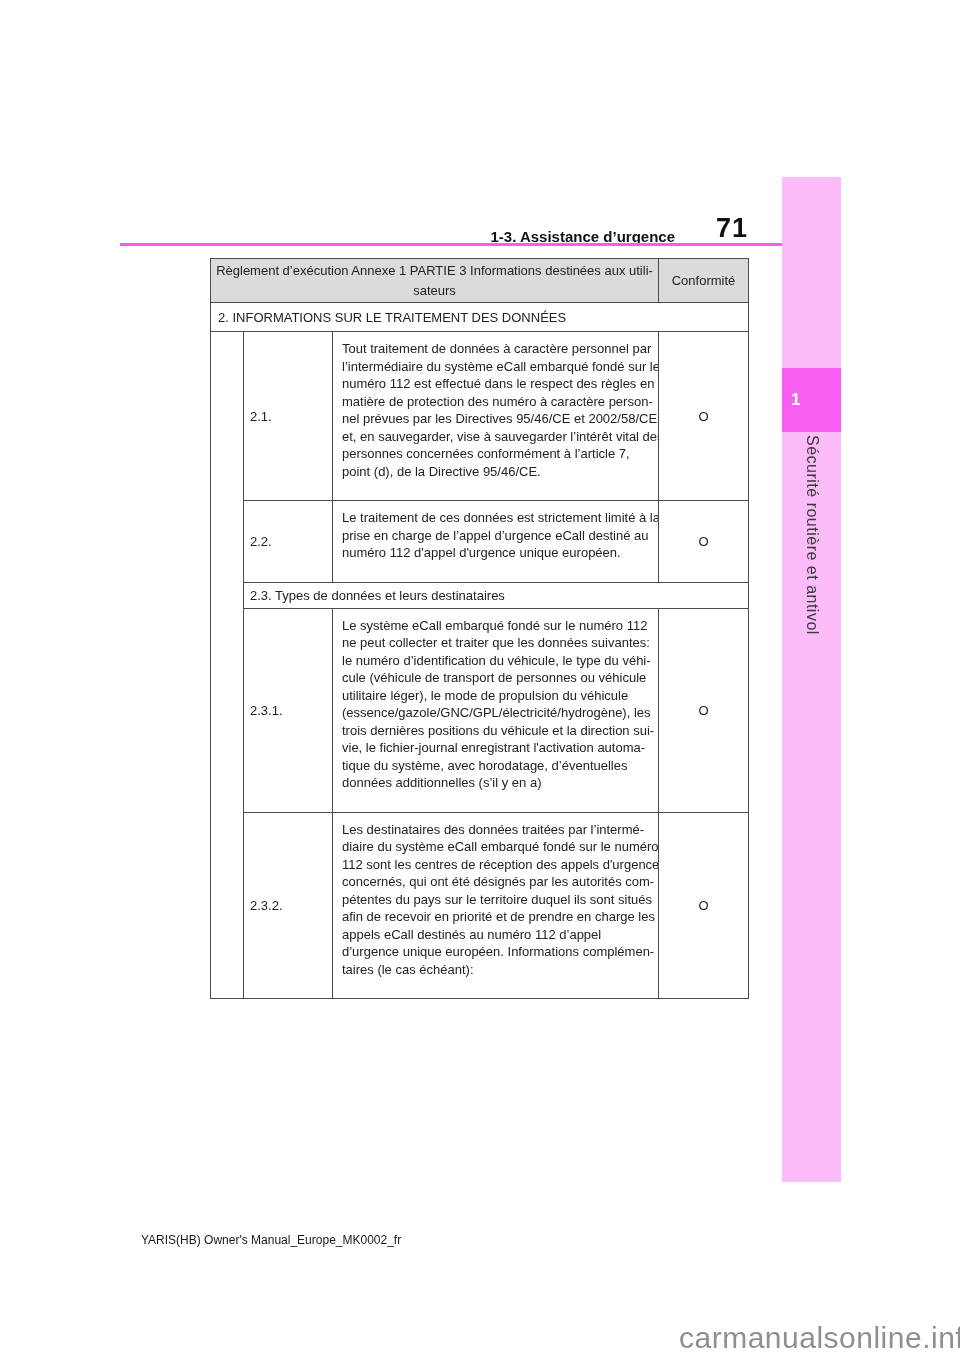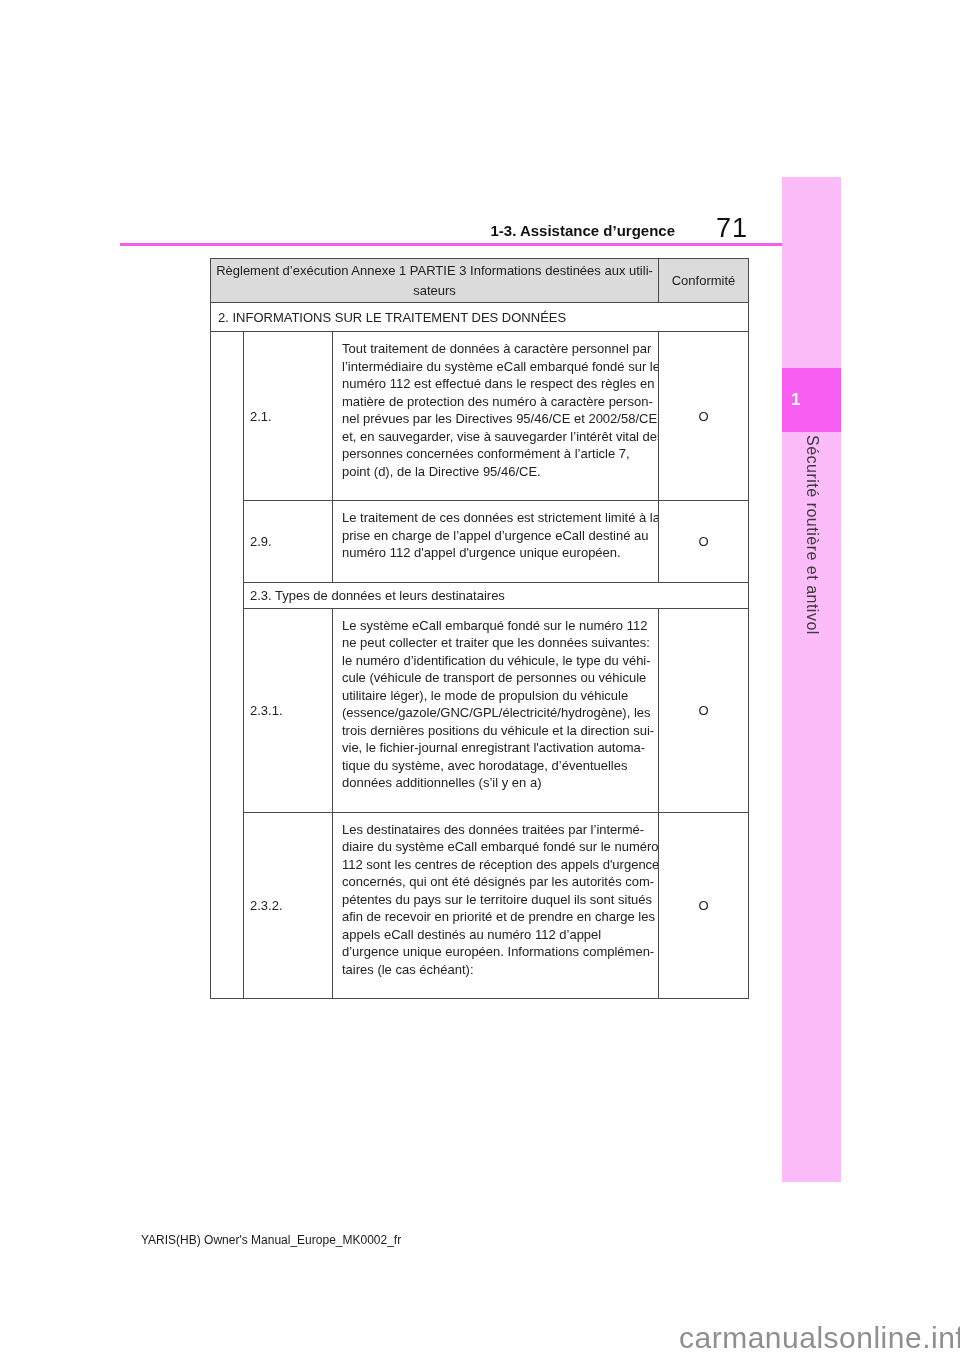--- a/index.html
+++ b/index.html
@@ -15,26 +15,26 @@
   html,body{background:#ffffff;}
   body{
     width:960px;height:1358px;position:relative;
     font-family:"Liberation Sans","DejaVu Sans",sans-serif;
     color:var(--text);
   }
   .page{position:absolute;inset:0;background:#fff;overflow:hidden;}
 
   
   .section-title{
-    position:absolute;top:222px;right:285px;
+    position:absolute;top:228px;right:285px;
     font-size:15px;font-weight:bold;color:#111;white-space:nowrap;
   }
   .page-number{
     position:absolute;top:213px;right:212px;
-    font-size:27px;font-weight:normal;color:#111;letter-spacing:1px;
+    font-size:27px;font-weight:bold;color:#111;letter-spacing:1px;
   }
   .header-rule{
     position:absolute;left:120px;top:243px;width:662px;height:3px;
     background:var(--accent-line);
   }
 
   
   .sidebar{
     position:absolute;left:782px;top:177px;width:59px;height:1005px;
     background:var(--sidebar-light);
@@ -129,21 +129,21 @@
             <div>numéro 112 est effectué dans le respect des règles en</div>
             <div>matière de protection des numéro à caractère person-</div>
             <div>nel prévues par les Directives 95/46/CE et 2002/58/CE</div>
             <div>et, en sauvegarder, vise à sauvegarder l’intérêt vital des</div>
             <div>personnes concernées conformément à l’article 7,</div>
             <div>point (d), de la Directive 95/46/CE.</div>
           </td>
       <td class="conf-cell">O</td>
     </tr>
     <tr style="height:68px">
-      <td class="num-cell">2.9.</td>
+      <td class="num-cell">2.2.</td>
       <td class="text-cell">
             <div>Le traitement de ces données est strictement limité à la</div>
             <div>prise en charge de l’appel d’urgence eCall destiné au</div>
             <div>numéro 112 d'appel d'urgence unique européen.</div>
           </td>
       <td class="conf-cell">O</td>
     </tr>
     <tr style="height:26px">
       <td class="sub-cell" colspan="3">2.3. Types de données et leurs destinataires</td>
     </tr>

